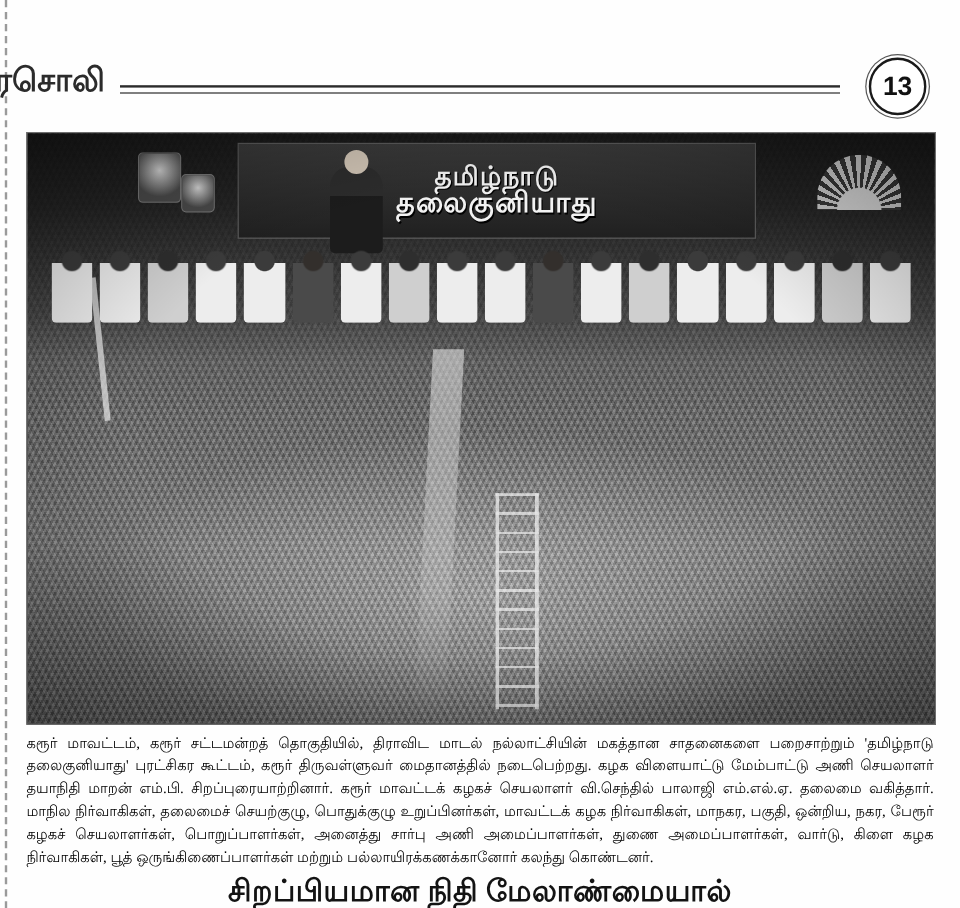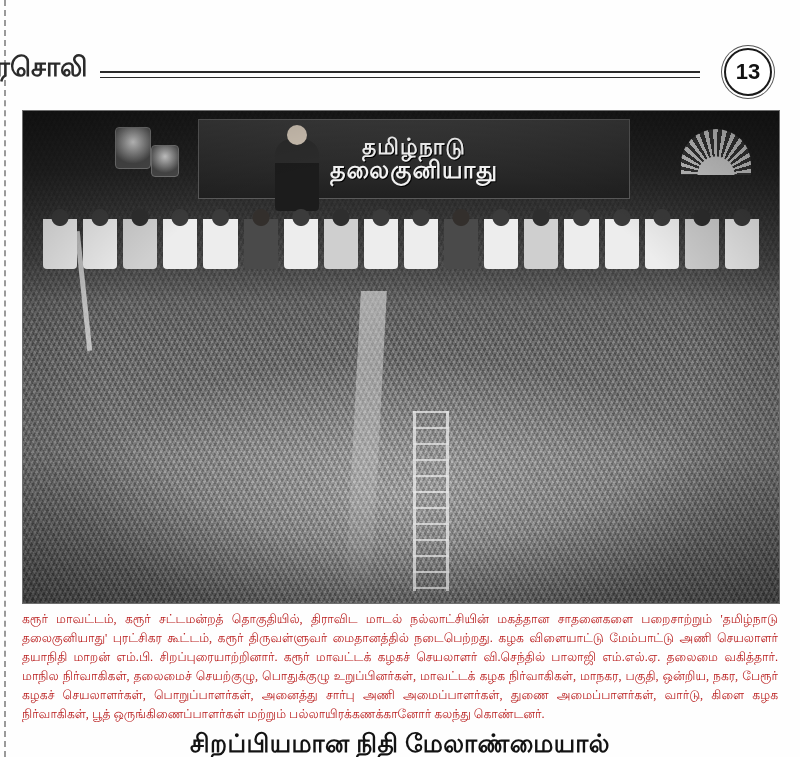--- a/index.html
+++ b/index.html
@@ -252,21 +252,21 @@
 
   
   .caption {
     position: absolute;
     left: 22px;
     top: 610px;
     width: 756px;
     font-family: "Liberation Serif", serif;
     font-size: 12.3px;
     line-height: 1.55;
-    color: #b91c1c;
+    color: #000000;
     text-align: justify;
     text-justify: inter-word;
   }
   .caption p { margin: 0 0 2px 0; }
 
   
   .bottom-headline {
     position: absolute;
     left: 0;
     top: 730px;

